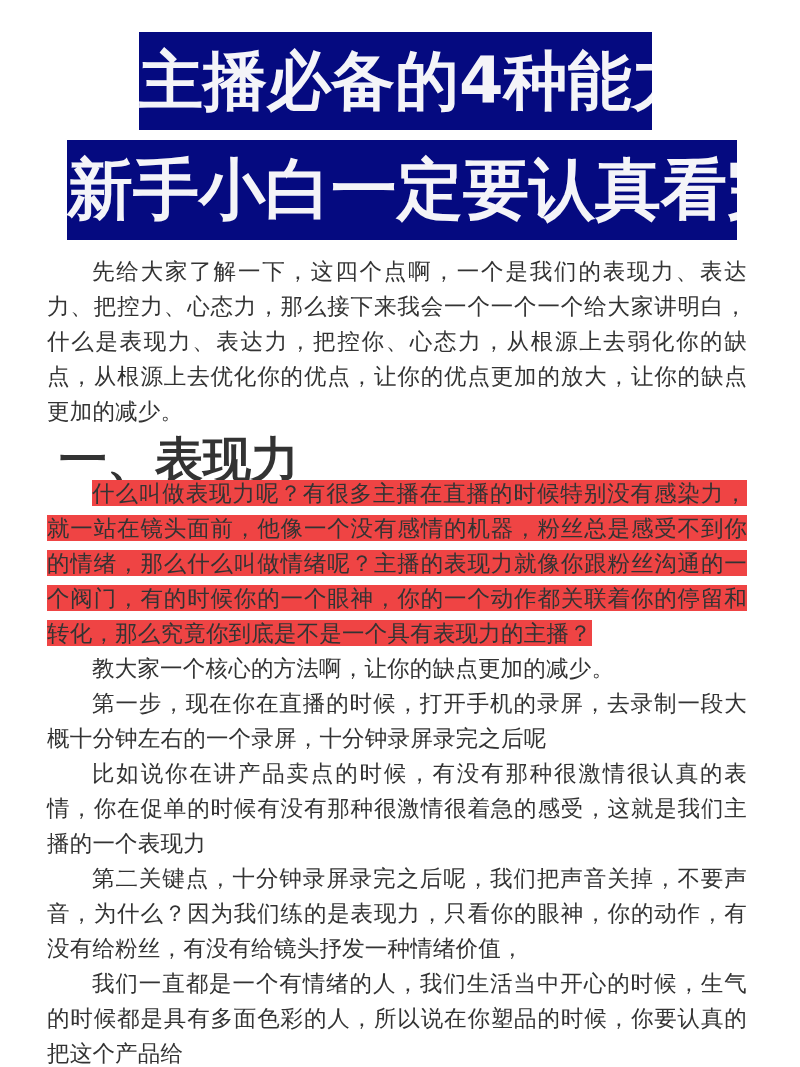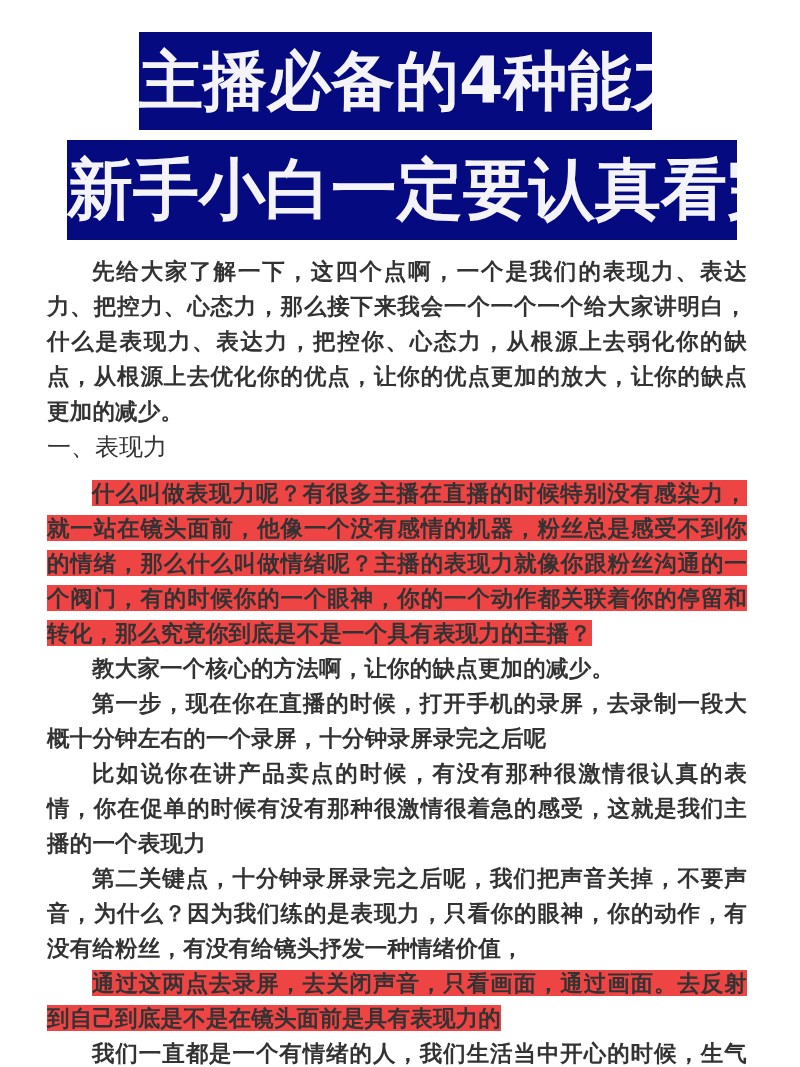--- a/index.html
+++ b/index.html
@@ -11,26 +11,26 @@
   .banner {
     position: absolute; background: #050a80; color: #f4f4f8;
     font-weight: bold; text-align: center; white-space: nowrap;
     letter-spacing: 0px; overflow: hidden;
   }
   .banner-1 { left: 139px; top: 32px; width: 513px; height: 98px; font-size: 64px; line-height: 98px; }
   .banner-2 { left: 67px; top: 140px; width: 670px; height: 100px; font-size: 66px; line-height: 100px; }
   .content { position: absolute; left: 47px; top: 254px; width: 700px; }
   .para {
     font-size: 22.5px; line-height: 35px; margin: 0; padding: 0;
-    text-indent: 45px; text-align: justify; letter-spacing: 0.2px; font-weight: bold;
+    text-indent: 45px; text-align: justify; letter-spacing: 0.2px;
   }
   .hl { background: #ef4444; box-decoration-break: clone; -webkit-box-decoration-break: clone; }
   .section-title {
-    font-size: 24px; font-weight: normal; color: #333333;
-    margin: 0; position: absolute; left: 47px; top: 422px; line-height: 50px;
+    font-size: 48px; font-weight: bold; color: #333333;
+    margin: 12px; position: absolute; left: 47px; top: 422px; line-height: 50px;
   }
   .content-2 { position: absolute; left: 47px; top: 476px; width: 700px; }
 </style>
 </head>
 <body>
 
 <div class="banner banner-1">
   <span>主播必备的4种能力</span>
 </div>
 <div class="banner banner-2">
@@ -42,15 +42,14 @@
 </div>
 
 <h2 class="section-title">一、表现力</h2>
 
 <div class="content-2">
   <p class="para"><span class="hl">什么叫做表现力呢？有很多主播在直播的时候特别没有感染力，就一站在镜头面前，他像一个没有感情的机器，粉丝总是感受不到你的情绪，那么什么叫做情绪呢？主播的表现力就像你跟粉丝沟通的一个阀门，有的时候你的一个眼神，你的一个动作都关联着你的停留和转化，那么究竟你到底是不是一个具有表现力的主播？</span></p>
   <p class="para">教大家一个核心的方法啊，让你的缺点更加的减少。</p>
   <p class="para">第一步，现在你在直播的时候，打开手机的录屏，去录制一段大概十分钟左右的一个录屏，十分钟录屏录完之后呢</p>
   <p class="para">比如说你在讲产品卖点的时候，有没有那种很激情很认真的表情，你在促单的时候有没有那种很激情很着急的感受，这就是我们主播的一个表现力</p>
   <p class="para">第二关键点，十分钟录屏录完之后呢，我们把声音关掉，不要声音，为什么？因为我们练的是表现力，只看你的眼神，你的动作，有没有给粉丝，有没有给镜头抒发一种情绪价值，</p>
-  <p class="para"><span class="hl">通过这两点去录屏，去关闭声音，只看画面，通过画面。去反射到自己到底是不是在镜头面前是具有表现力的</span></p>
   <p class="para">我们一直都是一个有情绪的人，我们生活当中开心的时候，生气的时候都是具有多面色彩的人，所以说在你塑品的时候，你要认真的把这个产品给</p>
 </div>
 
 </body></html>

